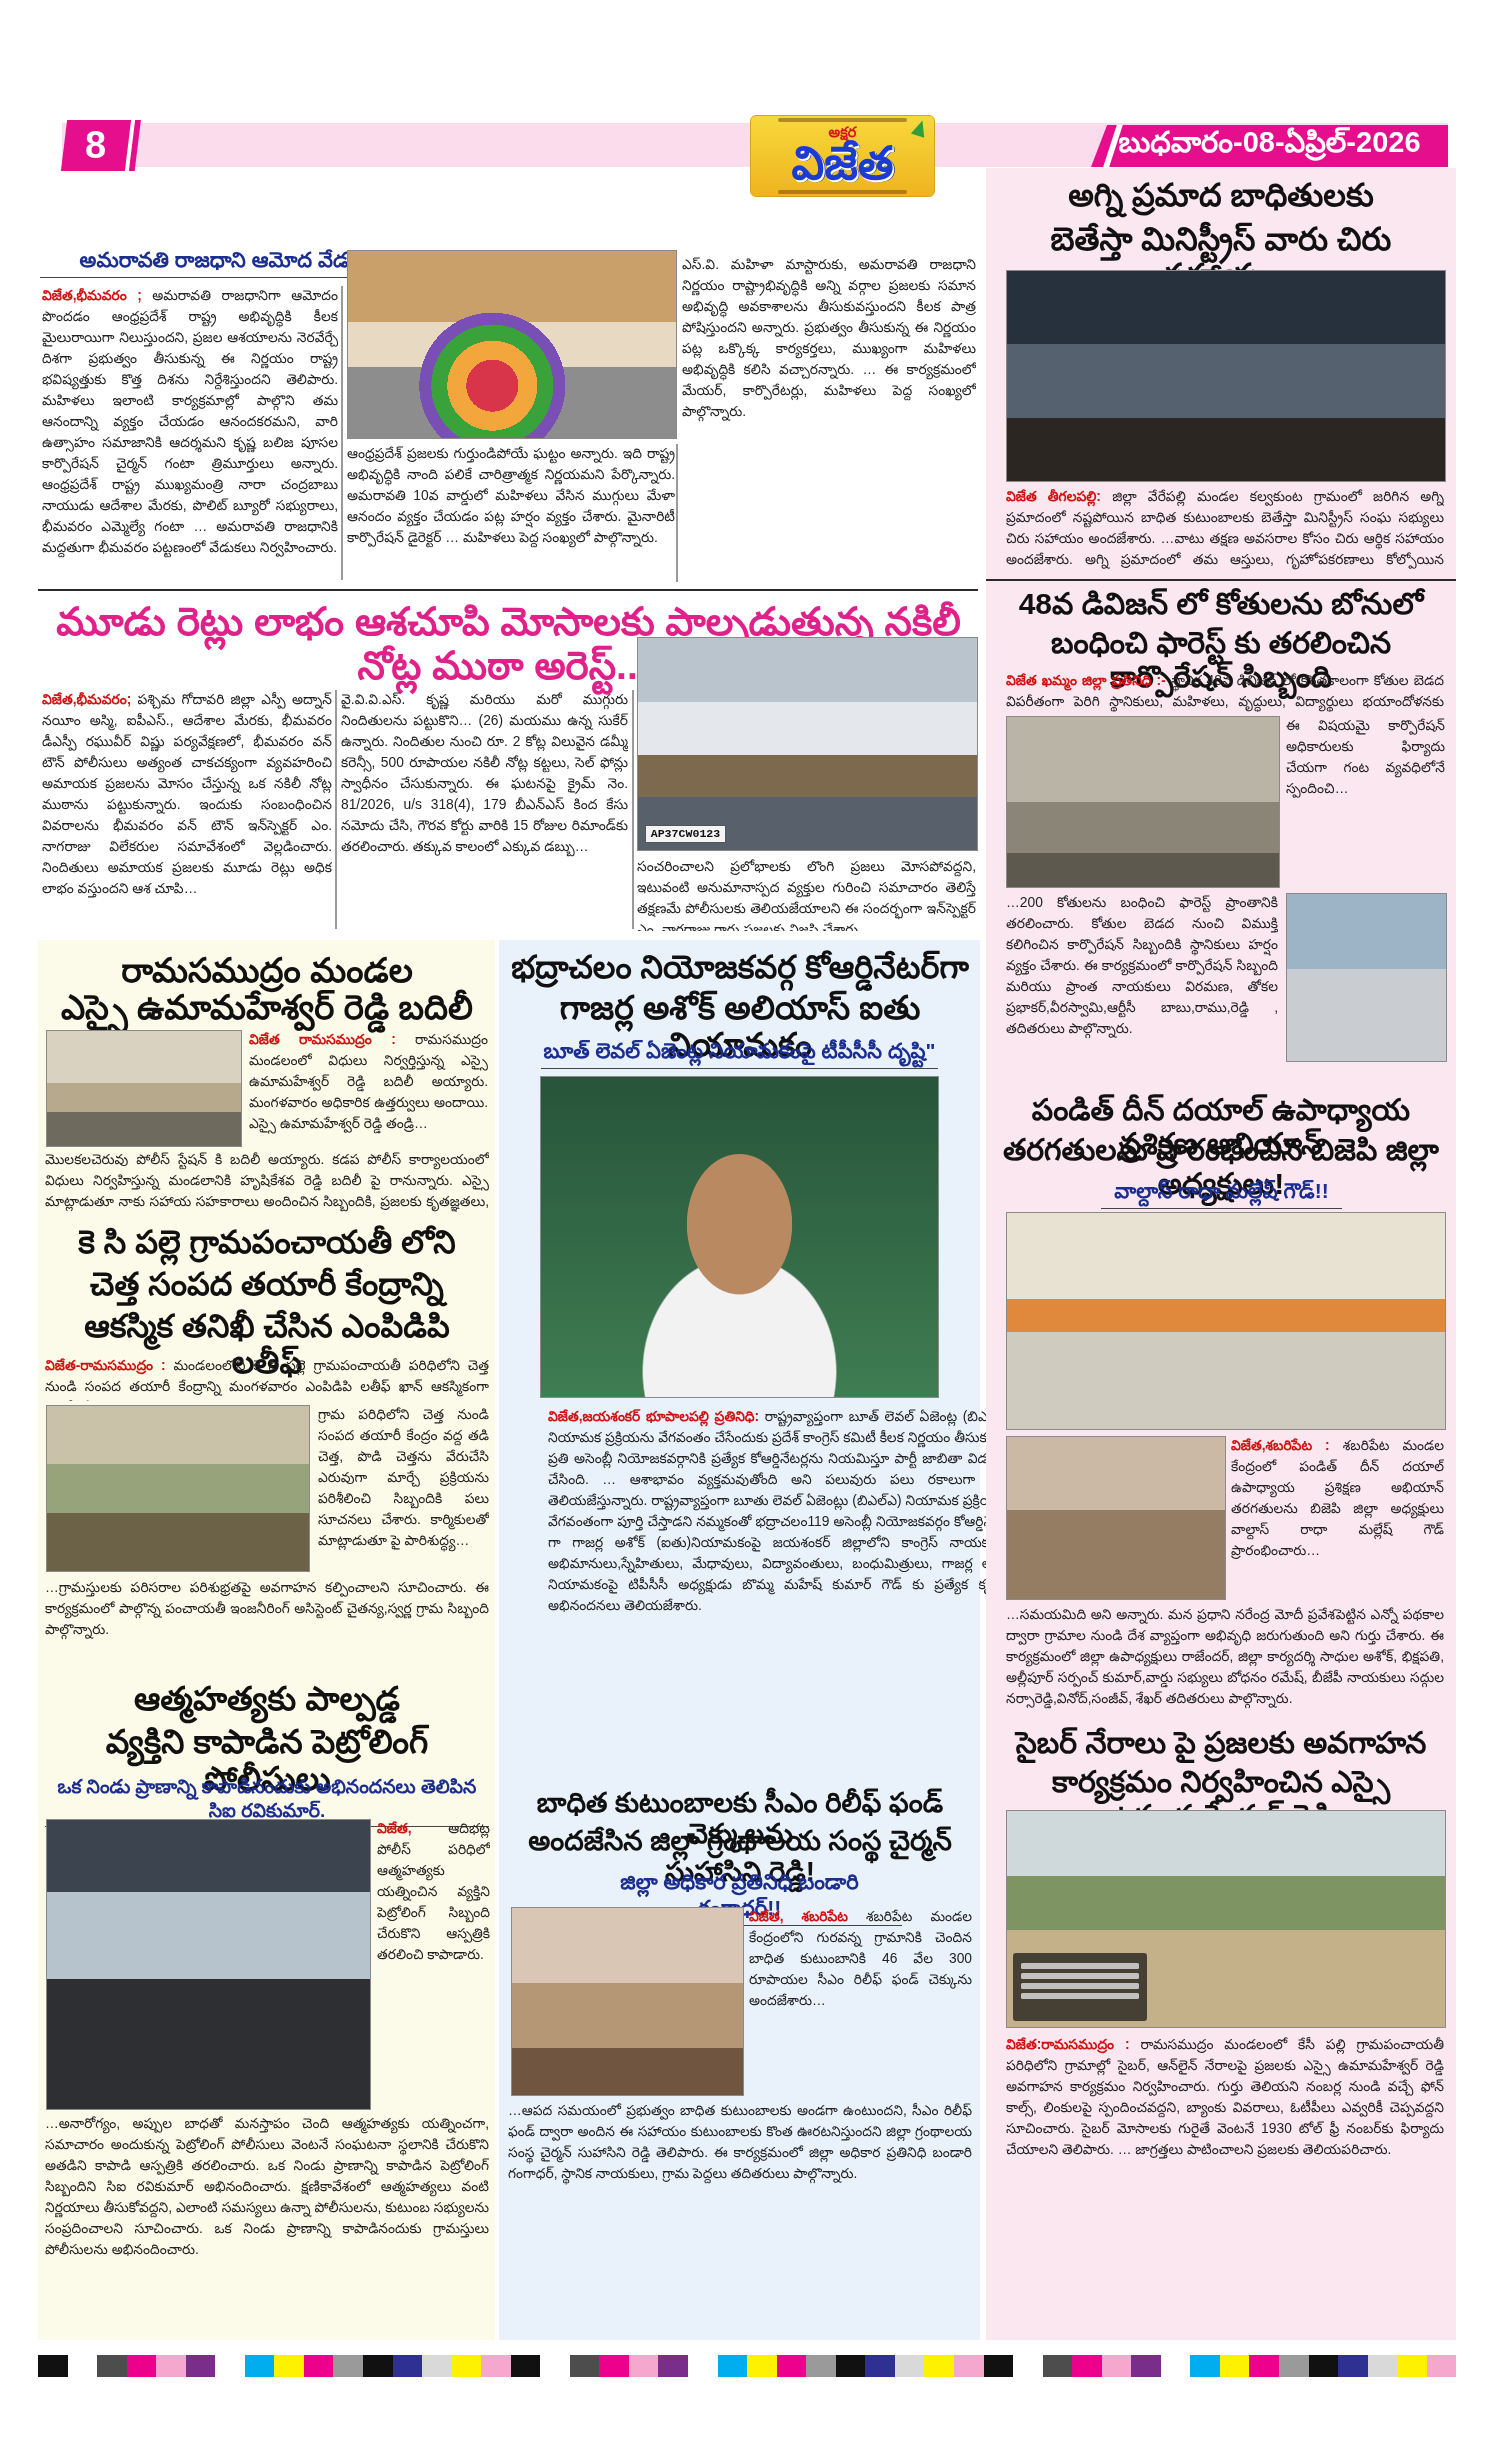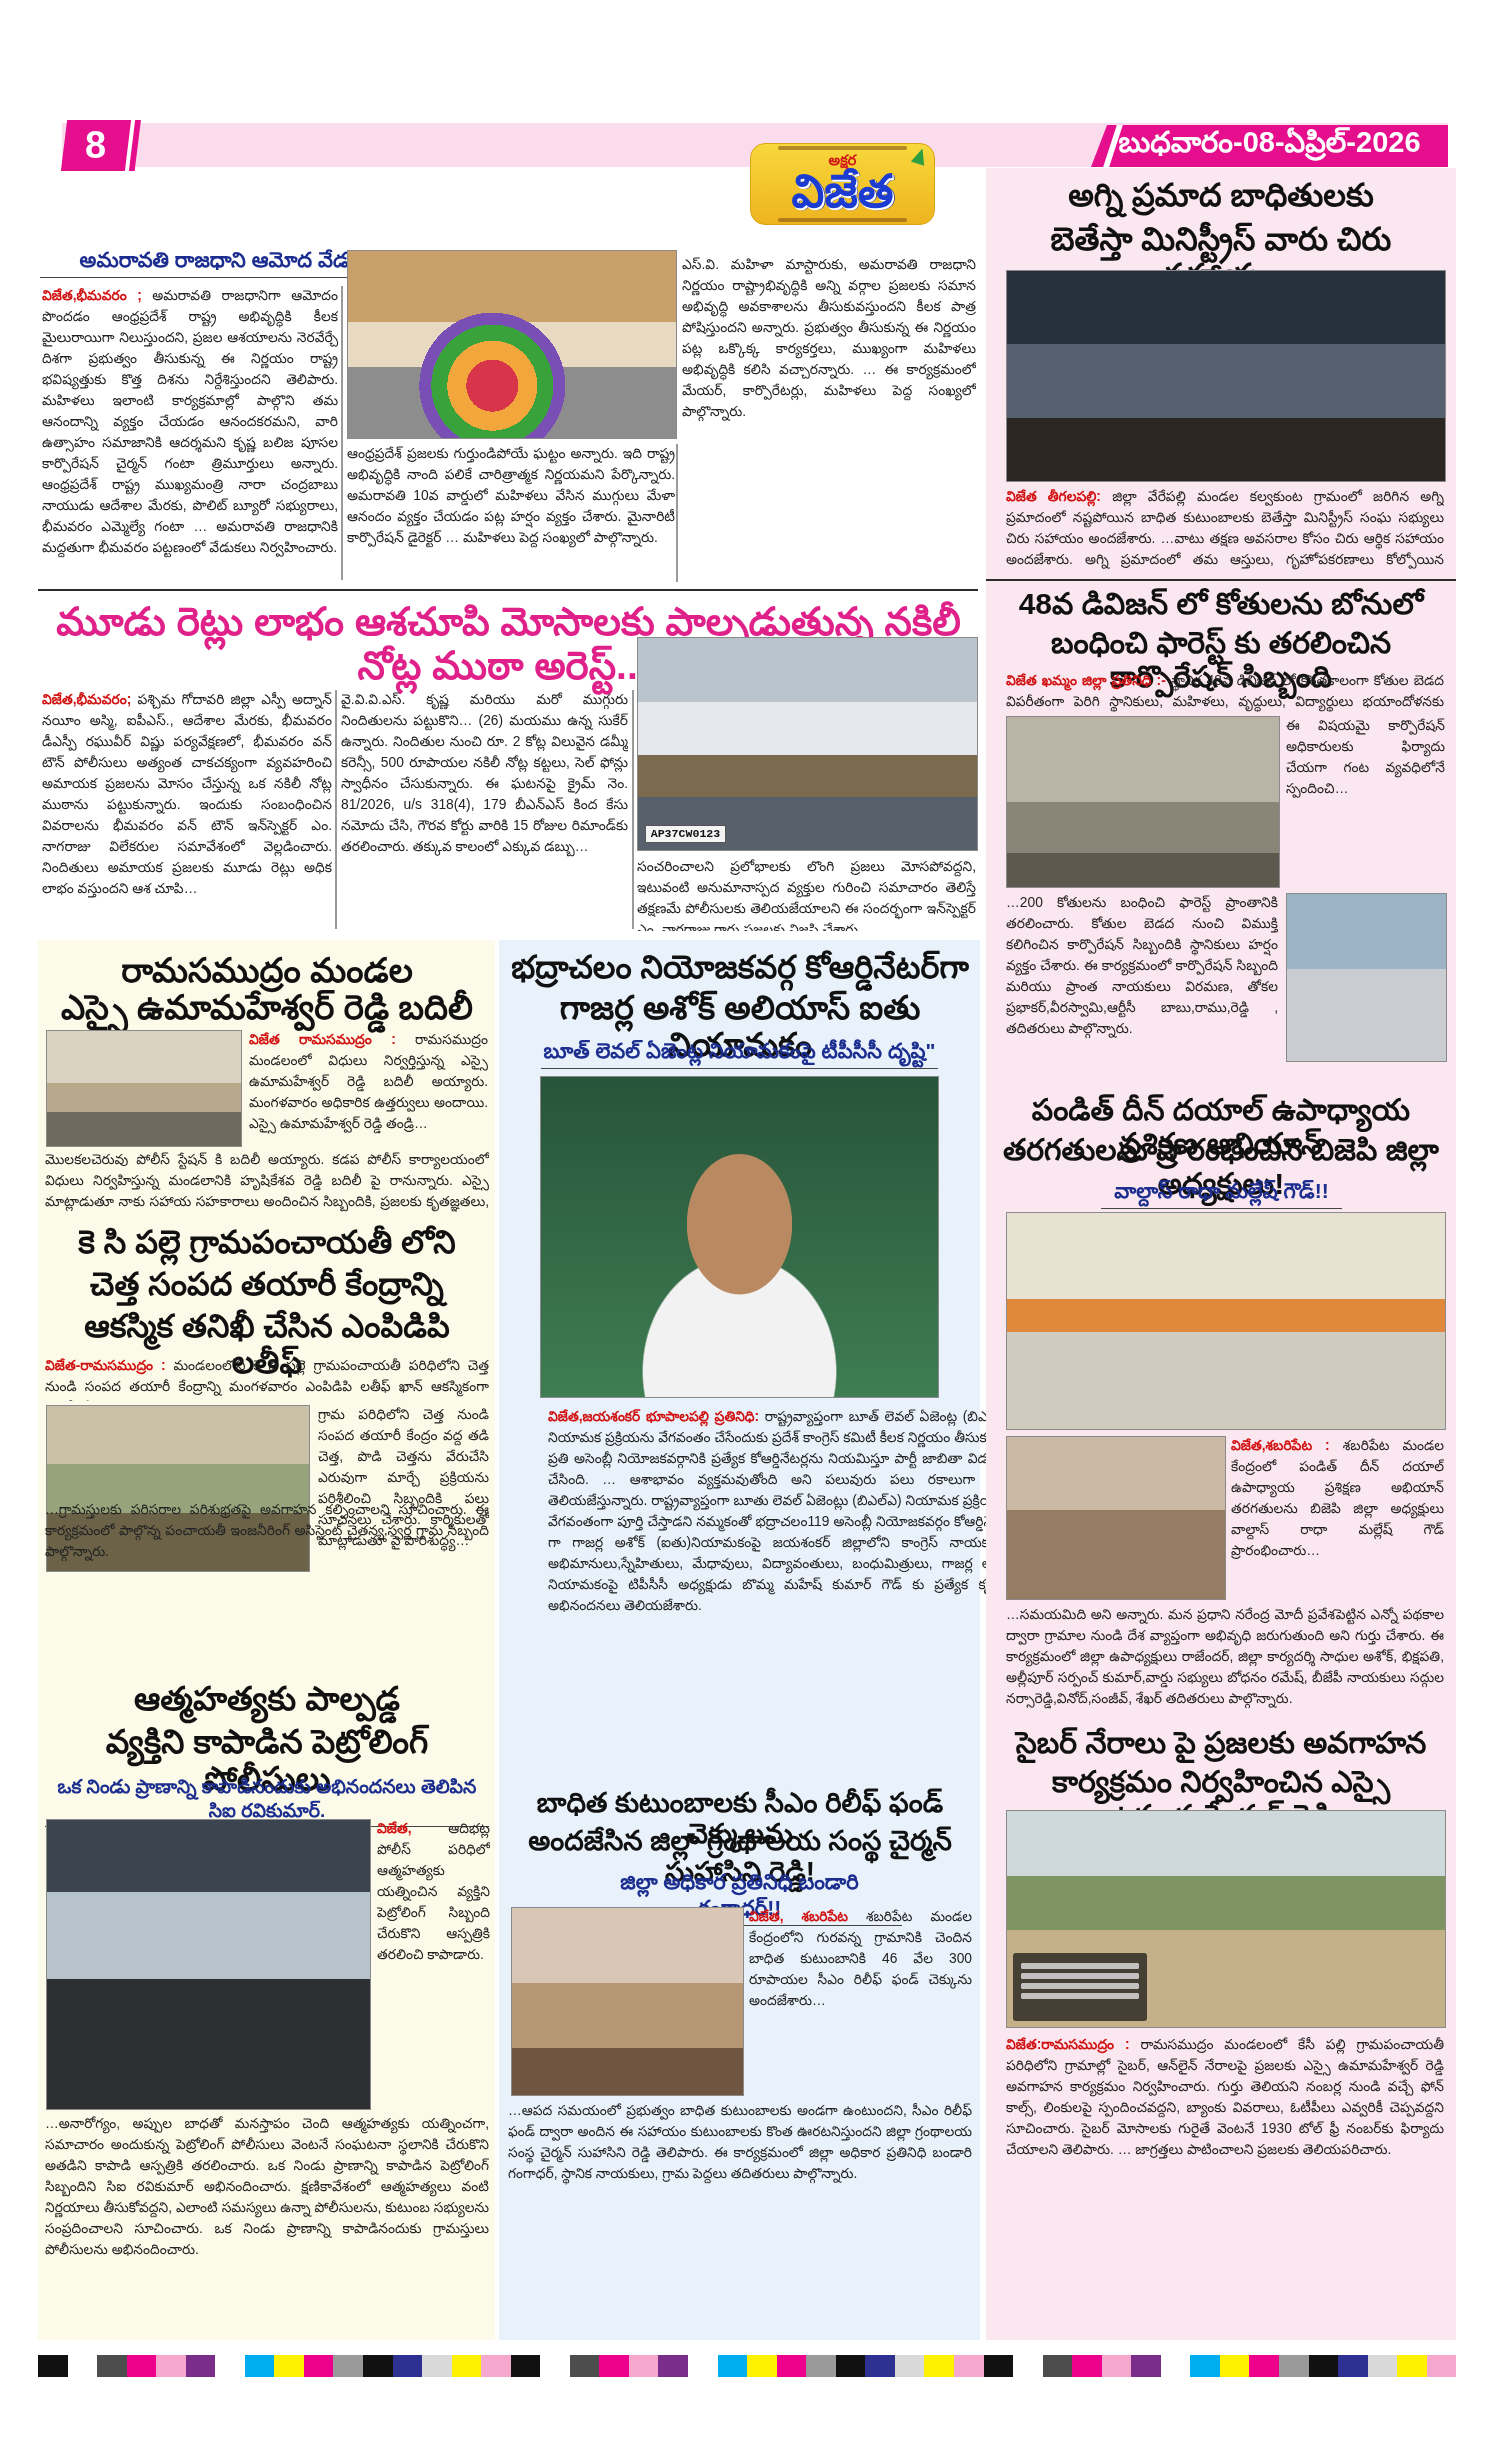--- a/index.html
+++ b/index.html
@@ -4,22 +4,22 @@
 <style>
   html,body{margin:0;padding:0;background:#ffffff;}
   #page{position:relative;width:1499px;height:2462px;background:#ffffff;overflow:hidden;
         font-family:"Liberation Sans","DejaVu Sans",sans-serif;color:#1d1d1d;}
   .abs{position:absolute;}
   
   .band{background:#fbdcec;}
   .numbox{background:#e50e8c;transform:skewX(-7deg);display:flex;align-items:center;justify-content:center;
           border-right:4.4px solid #fff;box-shadow:5.8px 0 0 #e50e8c;}
   .numbox span{color:#fff;font-size:38px;font-weight:bold;transform:skewX(7deg);}
-  .logo{background:linear-gradient(#f8d83c,#eeb41f);border:1.5px solid #d8a417;border-radius:15px;
-        display:flex;flex-direction:column;align-items:center;justify-content:center;z-index:3;margin-top:28px;}
+  .logo{background:linear-gradient(#f8d83c,#eeb41f);border:1.5px solid #d8a417;border-radius:6px;
+        display:flex;flex-direction:column;align-items:center;justify-content:center;z-index:3;}
   .logo .tiny{width:70%;height:5px;background:#7a4b12;border-radius:2.2px;margin:2.2px 0;opacity:.55;}
   .logo .aks{color:#cf1717;font-size:14.5px;font-weight:bold;line-height:1;}
   .logo .main{color:#1b3bd1;font-size:46px;font-weight:bold;line-height:1.05;
               text-shadow:1.5px 1.5px 0 #fff,2.2px 2.2px 0 #123091;}
   .logo .leaf{position:absolute;right:7.3px;top:4.4px;width:0;height:0;border-left:7.3px solid transparent;
               border-right:7.3px solid transparent;border-bottom:16px solid #2f9e3f;transform:rotate(18deg);}
   .datebox{background:#e50e8c;clip-path:polygon(4.5% 0,100% 0,100% 100%,0 100%);
            display:flex;align-items:center;justify-content:center;}
   .datebox:before{content:"";position:absolute;left:19px;top:0;width:5.8px;height:100%;
                   background:#fff;transform:skewX(-18deg);}
@@ -129,21 +129,21 @@
 
   <div class="abs hl hl-blk44" style="left:45px;top:1225px;width:444px;">కె సి పల్లె గ్రామపంచాయతీ లోని</div>
   <div class="abs hl hl-blk44" style="left:45px;top:1267px;width:444px;">చెత్త సంపద తయారీ కేంద్రాన్ని</div>
   <div class="abs hl hl-blk44" style="left:45px;top:1309px;width:444px;">ఆకస్మిక తనిఖీ చేసిన ఎంపిడిపి లతీఫ్</div>
   <div class="abs body" style="left:45px;top:1356px;width:444px;height:45px;">
     <span class="byline">విజేత-రామసముద్రం :</span>
     <span>మండలంలోని కె సి పల్లె గ్రామపంచాయతీ పరిధిలోని చెత్త నుండి సంపద తయారీ కేంద్రాన్ని మంగళవారం ఎంపిడిపి లతీఫ్ ఖాన్ ఆకస్మికంగా తనిఖీ చేశారు.</span>
   </div>
   <div class="abs ph ph-shed" style="left:46px;top:1405px;width:262px;height:165px;"></div>
   <div class="abs body" style="left:318px;top:1405px;width:171px;height:165px;">గ్రామ పరిధిలోని చెత్త నుండి సంపద తయారీ కేంద్రం వద్ద తడి చెత్త, పొడి చెత్తను వేరుచేసి ఎరువుగా మార్చే ప్రక్రియను పరిశీలించి సిబ్బందికి పలు సూచనలు చేశారు. కార్మికులతో మాట్లాడుతూ పై పారిశుద్ధ్య…</div>
-  <div class="abs body" style="left:45px;top:1500px;width:444px;height:86px;font-family:Liberation Serif, serif;">…గ్రామస్తులకు పరిసరాల పరిశుభ్రతపై అవగాహన కల్పించాలని సూచించారు. ఈ కార్యక్రమంలో పాల్గొన్న పంచాయతీ ఇంజనీరింగ్ అసిస్టెంట్ చైతన్య,స్వర్ణ గ్రామ సిబ్బంది పాల్గొన్నారు.</div>
+  <div class="abs body" style="left:45px;top:1578px;width:444px;height:86px;">…గ్రామస్తులకు పరిసరాల పరిశుభ్రతపై అవగాహన కల్పించాలని సూచించారు. ఈ కార్యక్రమంలో పాల్గొన్న పంచాయతీ ఇంజనీరింగ్ అసిస్టెంట్ చైతన్య,స్వర్ణ గ్రామ సిబ్బంది పాల్గొన్నారు.</div>
 
   <div class="abs hl hl-blk46" style="left:45px;top:1681px;width:444px;">ఆత్మహత్యకు పాల్పడ్డ</div>
   <div class="abs hl hl-blk46" style="left:45px;top:1724px;width:444px;">వ్యక్తిని కాపాడిన పెట్రోలింగ్ పోలీసులు</div>
   <div class="abs sub" style="left:45px;top:1775px;width:444px;font-size:19px;border-bottom:1.5px solid #444;padding-bottom:3.6px;">ఒక నిండు ప్రాణాన్ని కాపాడినందుకు అభినందనలు తెలిపిన సిఐ రవికుమార్.</div>
   <div class="abs ph ph-van" style="left:46px;top:1819px;width:323px;height:289px;"></div>
   <div class="abs body" style="left:377px;top:1819px;width:113px;height:289px;">
     <span class="byline">విజేత,</span>
     <span>ఆదిభట్ల పోలీస్ పరిధిలో ఆత్మహత్యకు యత్నించిన వ్యక్తిని పెట్రోలింగ్ సిబ్బంది చేరుకొని ఆస్పత్రికి తరలించి కాపాడారు.</span>
   </div>
   <div class="abs body" style="left:45px;top:2114px;width:444px;height:215px;">…అనారోగ్యం, అప్పుల బాధతో మనస్తాపం చెంది ఆత్మహత్యకు యత్నించగా, సమాచారం అందుకున్న పెట్రోలింగ్ పోలీసులు వెంటనే సంఘటనా స్థలానికి చేరుకొని అతడిని కాపాడి ఆస్పత్రికి తరలించారు. ఒక నిండు ప్రాణాన్ని కాపాడిన పెట్రోలింగ్ సిబ్బందిని సిఐ రవికుమార్ అభినందించారు. క్షణికావేశంలో ఆత్మహత్యలు వంటి నిర్ణయాలు తీసుకోవద్దని, ఎలాంటి సమస్యలు ఉన్నా పోలీసులను, కుటుంబ సభ్యులను సంప్రదించాలని సూచించారు. ఒక నిండు ప్రాణాన్ని కాపాడినందుకు గ్రామస్తులు పోలీసులను అభినందించారు.</div>

